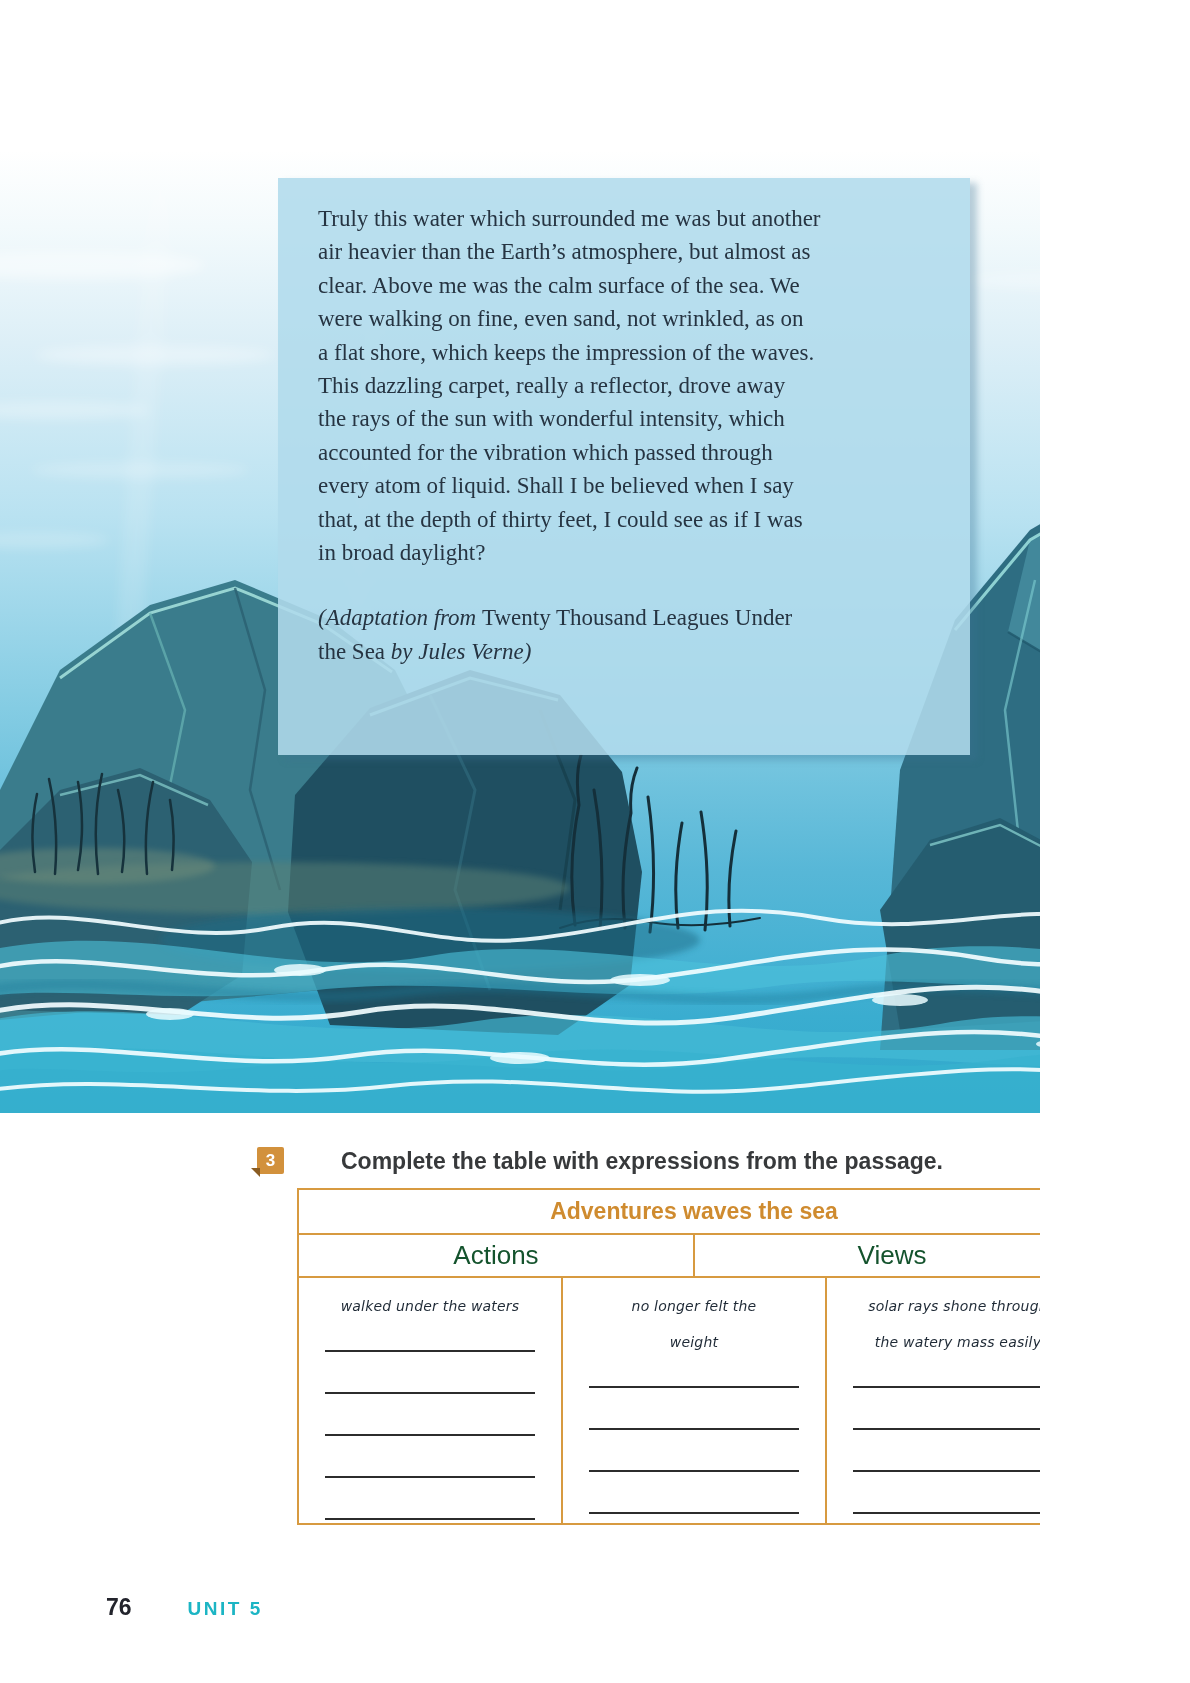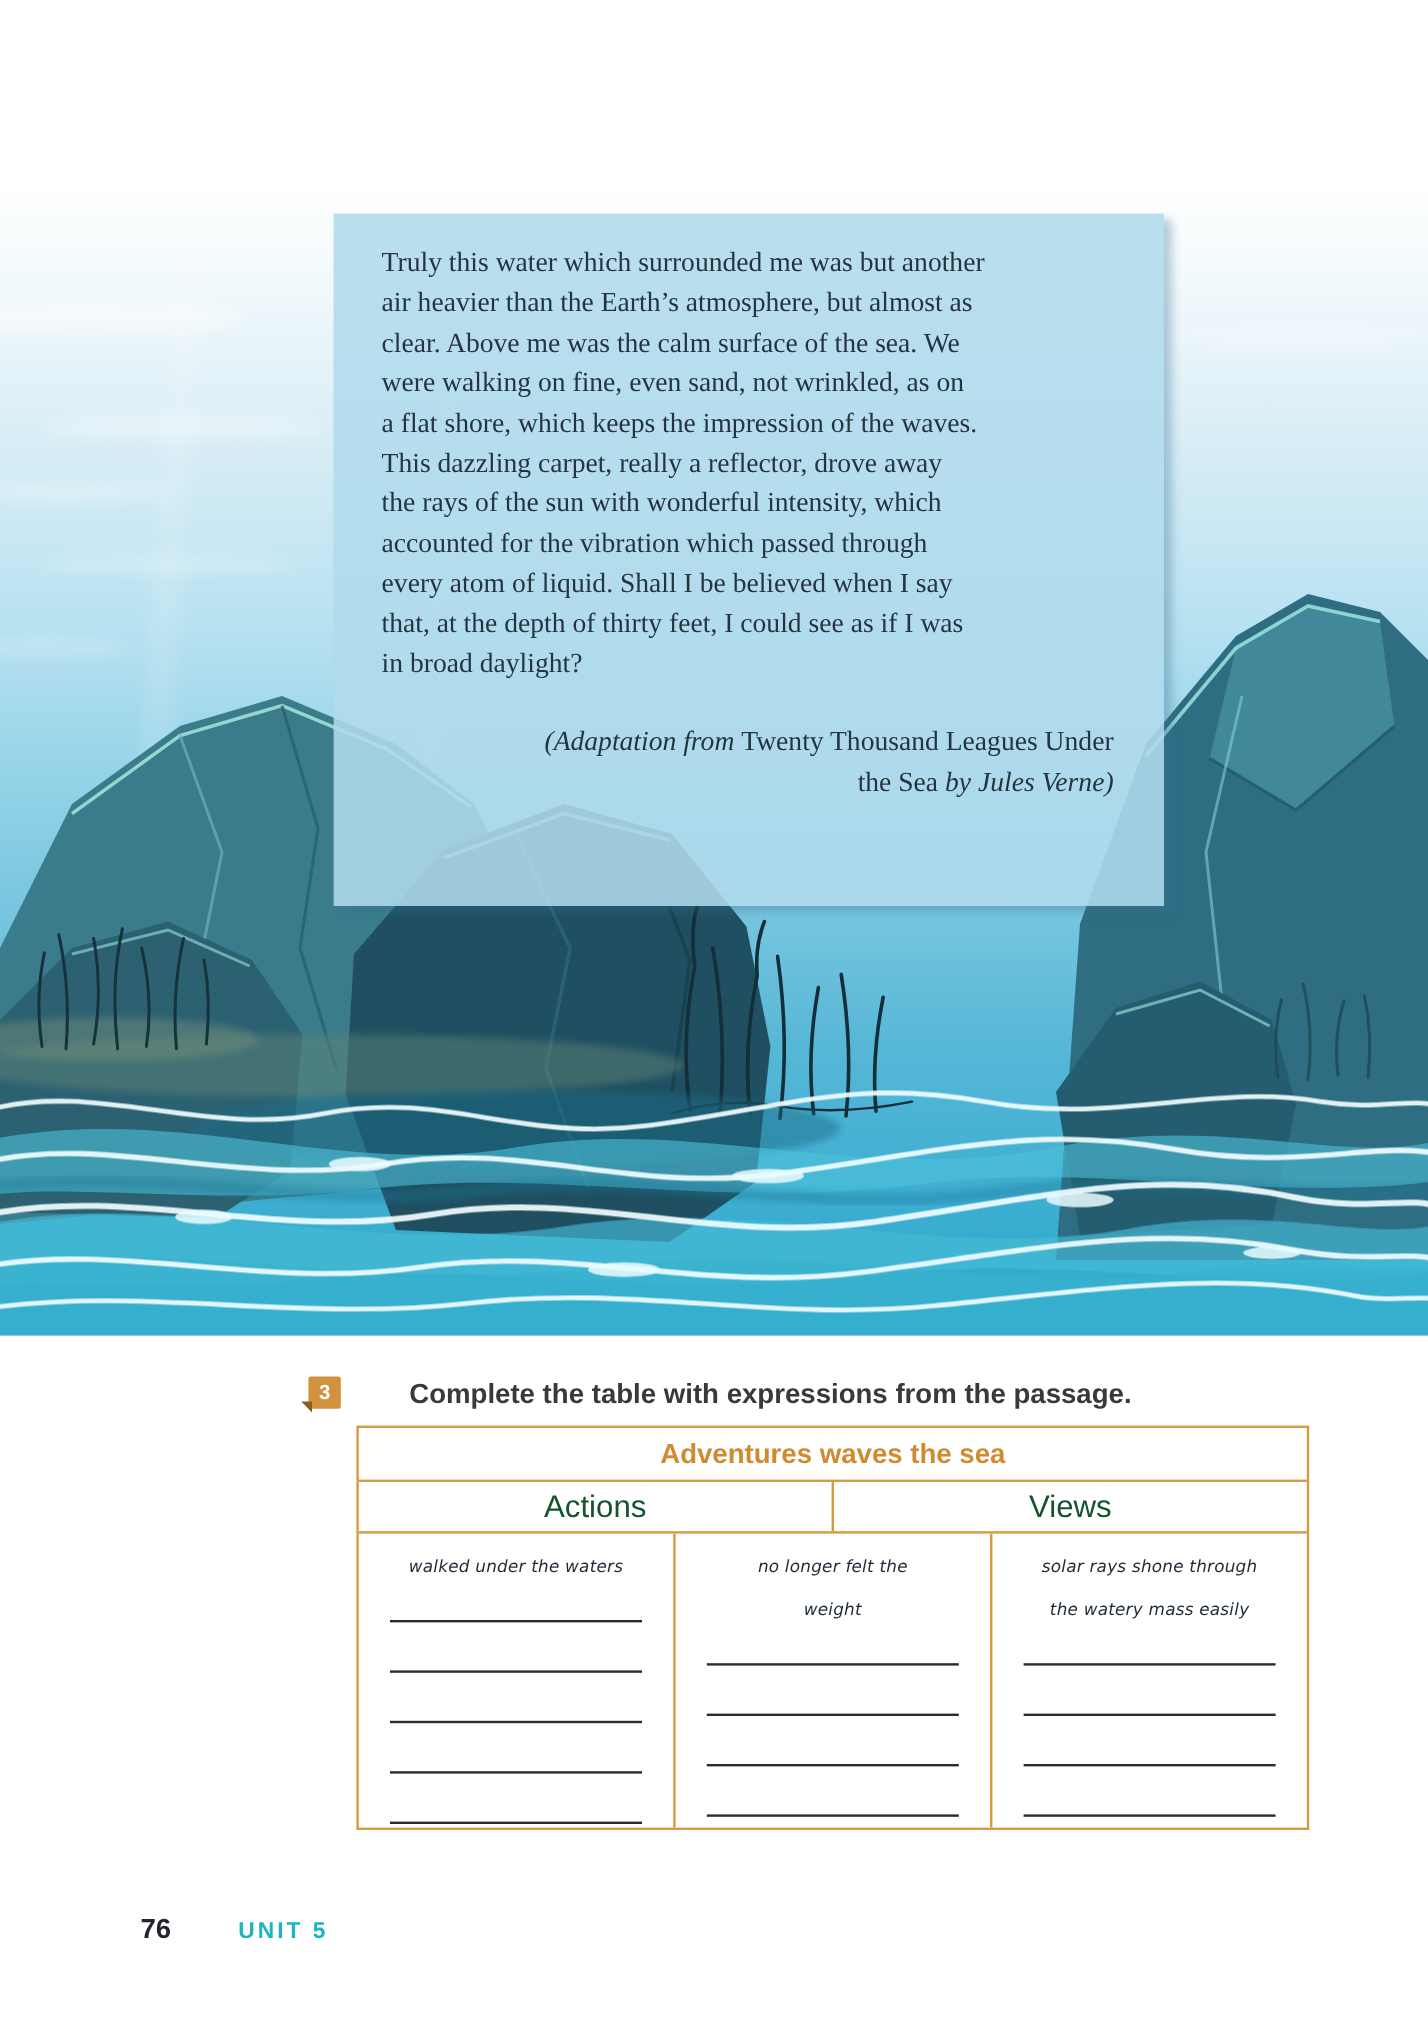--- a/index.html
+++ b/index.html
@@ -1,35 +1,35 @@
 <!DOCTYPE html>
 <html><head>
 <meta charset="utf-8">
 <style>
   html,body{margin:0;padding:0;background:#ffffff;}
   .page{
-    position:relative;width:1190px;height:1683px;background:#ffffff;
+    position:relative;width:1040px;height:1683px;background:#ffffff;
     overflow:hidden;font-family:"Liberation Sans",sans-serif;
   }
   
   .sea{position:absolute;left:0;top:150px;width:1190px;height:963px;display:block;}
   
   .passage-box{
     position:absolute;left:278px;top:178px;width:692px;height:577px;
     background:rgba(177,219,236,0.88);
     box-shadow:7px 5px 7px rgba(60,115,145,0.35);
     box-sizing:border-box;padding:24px 42px 0 40px;
   }
   .passage-text{
     font-family:"Liberation Serif","DejaVu Serif",serif;
     font-size:23px;line-height:33.4px;color:#263442;white-space:pre-line;
   }
   .attribution{
     margin-top:32px;font-family:"Liberation Serif","DejaVu Serif",serif;
-    font-size:23px;line-height:33.4px;color:#263442;text-align:right;
+    font-size:23px;line-height:33.4px;color:#263442;
   }
   .attribution .it{font-style:italic;}
   .attribution .ro{font-style:normal;}
   
   .exercise{position:absolute;left:257px;top:1147px;display:flex;align-items:flex-start;gap:9px;}
   .badge{
     position:relative;width:27px;height:27px;background:#d2913c;border-radius:2px;
     color:#ffffff;font-weight:bold;font-size:17px;
     display:flex;align-items:center;justify-content:center;
   }
@@ -62,21 +62,21 @@
   }
   .td:last-child{border-right:none;}
   .hand{
     font-family:"DejaVu Sans",sans-serif;font-style:italic;
     font-size:14px;line-height:36px;color:#1f2a36;text-align:center;
     white-space:pre-line;letter-spacing:0.2px;
   }
   .rule{width:80%;margin:0 auto;height:40px;border-bottom:2px solid #2c2c2c;}
   .hand + .rule{height:26px;}
   
-  .footer{position:absolute;left:117px;top:1594px;display:flex;align-items:baseline;gap:56px;}
+  .footer{position:absolute;left:106px;top:1594px;display:flex;align-items:baseline;gap:56px;}
   .page-num{font-size:23px;font-weight:bold;color:#23242c;}
   .unit{font-size:19px;font-weight:bold;color:#1cb5c4;letter-spacing:2.5px;}
 </style>
 </head>
 <body>
 
 <div class="page">
 
   <svg class="sea" viewBox="0 0 1190 963" preserveAspectRatio="none">
     <defs>

